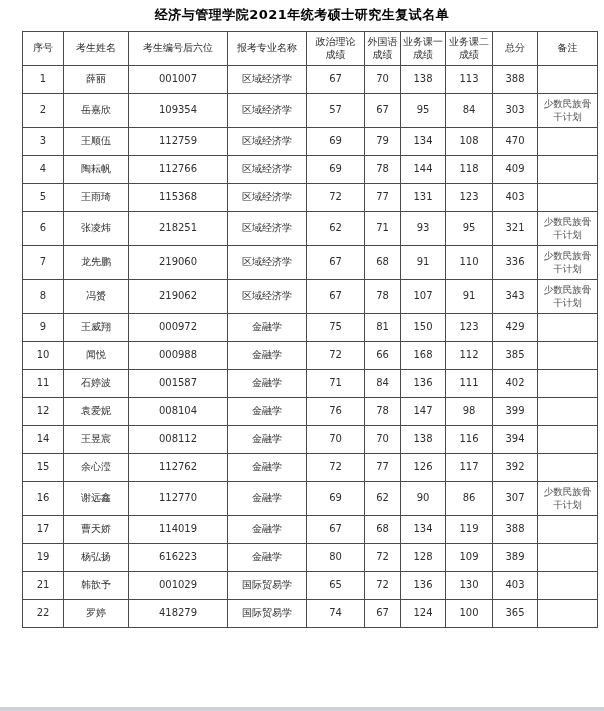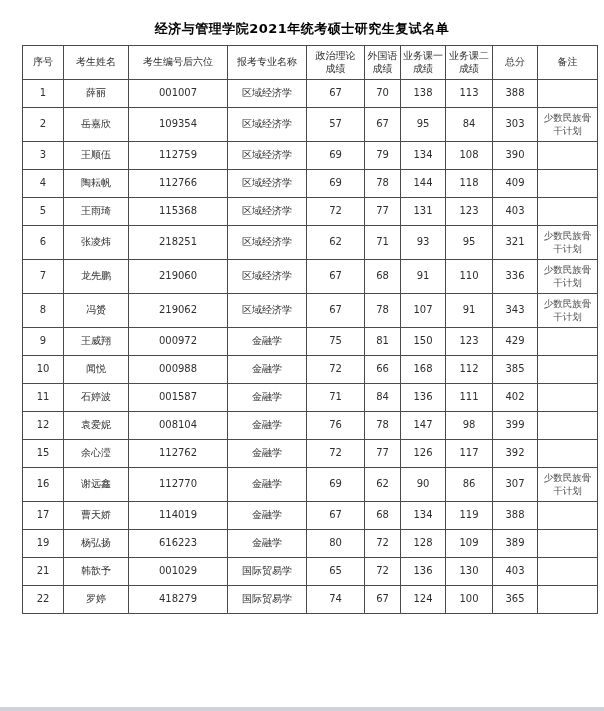--- a/index.html
+++ b/index.html
@@ -11,21 +11,21 @@
     font-family: "DejaVu Sans", "Liberation Sans", sans-serif;
     color: #2e2e2e;
     position: relative;
     overflow: hidden;
   }
   .doc-title {
     text-align: center;
     font-weight: bold;
     font-size: 13px;
     color: #000000;
-    margin: 20px 0 7px 0;
+    margin: 6px 0 7px 0;
     letter-spacing: 0.5px;
   }
   table.roster {
     border-collapse: collapse;
     table-layout: fixed;
     width: 575px;
     margin-left: 22px;
   }
   table.roster th,
   table.roster td {
@@ -128,21 +128,21 @@
       </tr>
       <tr>
         <td>3</td>
         <td>王顺伍</td>
         <td>112759</td>
         <td>区域经济学</td>
         <td>69</td>
         <td>79</td>
         <td>134</td>
         <td>108</td>
-        <td>390</td>
+        <td>470</td>
         <td class="remark"></td>
       </tr>
       <tr>
         <td>4</td>
         <td>陶耘帆</td>
         <td>112766</td>
         <td>区域经济学</td>
         <td>69</td>
         <td>78</td>
         <td>144</td>
@@ -237,20 +237,32 @@
       <tr>
         <td>12</td>
         <td>袁爱妮</td>
         <td>008104</td>
         <td>金融学</td>
         <td>76</td>
         <td>78</td>
         <td>147</td>
         <td>98</td>
         <td>399</td>
+        <td class="remark"></td>
+      </tr>
+      <tr>
+        <td>14</td>
+        <td>王昱宸</td>
+        <td>008112</td>
+        <td>金融学</td>
+        <td>70</td>
+        <td>70</td>
+        <td>138</td>
+        <td>116</td>
+        <td>394</td>
         <td class="remark"></td>
       </tr>
       <tr>
         <td>15</td>
         <td>余心滢</td>
         <td>112762</td>
         <td>金融学</td>
         <td>72</td>
         <td>77</td>
         <td>126</td>

